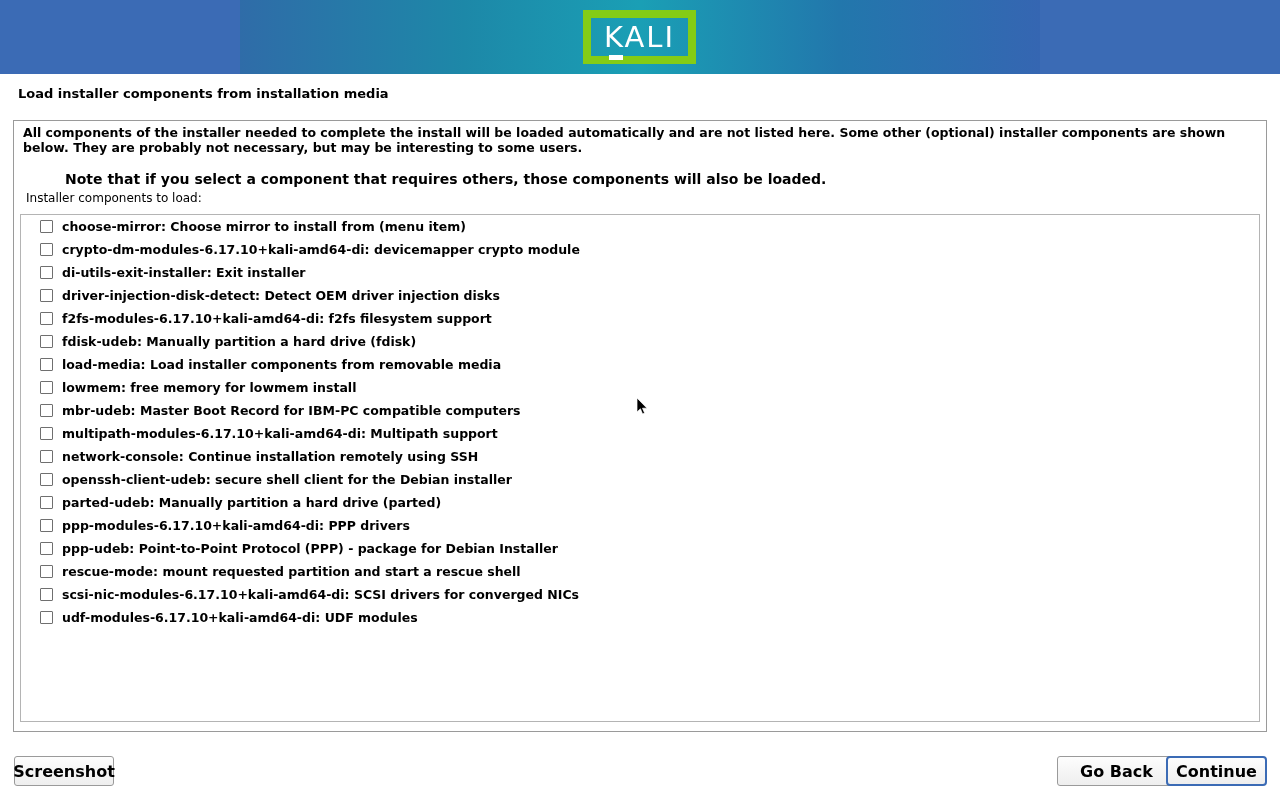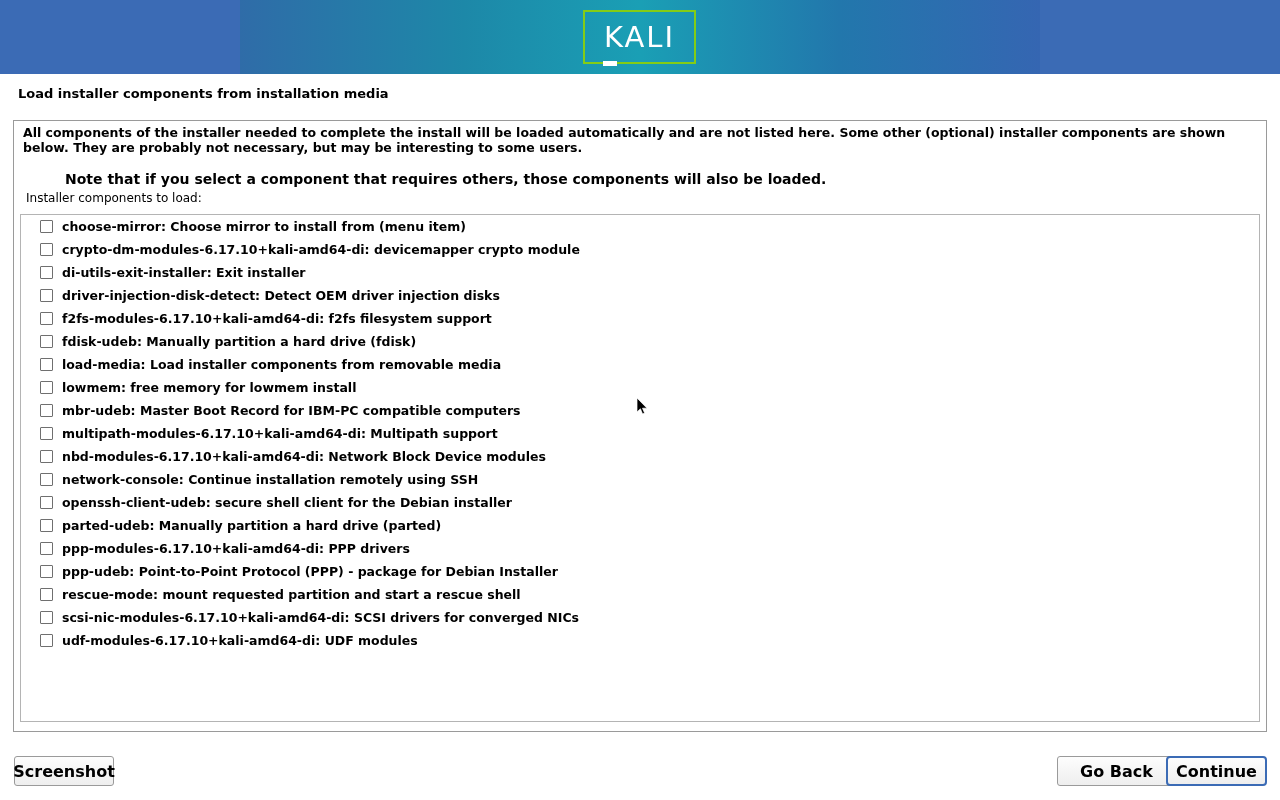--- a/index.html
+++ b/index.html
@@ -31,21 +31,21 @@
     width: 800px;
     height: 74px;
     background: linear-gradient(90deg, #2f6ca8 0%, #1d88a8 28%, #1a9fb5 50%, #2277ac 75%, #3566b2 100%);
   }
   .banner-logo {
     position: absolute;
     left: 583px;
     top: 10px;
     width: 113px;
     height: 54px;
-    border: 2px solid #84cc16;
+    border: 8px solid #84cc16;
     box-sizing: border-box;
     display: flex;
     align-items: center;
     justify-content: center;
     text-align: center;
   }
   .banner-logo span {
     color: #ffffff;
     font-size: 29px;
     letter-spacing: 2px;
@@ -240,24 +240,20 @@
       <div class="list-item">
         <span class="cbx"></span>
         <span class="item-label">mbr-udeb: Master Boot Record for IBM-PC compatible computers</span>
       </div>
       <div class="list-item">
         <span class="cbx"></span>
         <span class="item-label">multipath-modules-6.17.10+kali-amd64-di: Multipath support</span>
       </div>
       <div class="list-item">
         <span class="cbx"></span>
-        <span class="item-label">nbd-modules-6.17.10+kali-amd64-di: Network Block Device modules</span>
-      </div>
-      <div class="list-item">
-        <span class="cbx"></span>
         <span class="item-label">network-console: Continue installation remotely using SSH</span>
       </div>
       <div class="list-item">
         <span class="cbx"></span>
         <span class="item-label">openssh-client-udeb: secure shell client for the Debian installer</span>
       </div>
       <div class="list-item">
         <span class="cbx"></span>
         <span class="item-label">parted-udeb: Manually partition a hard drive (parted)</span>
       </div>

